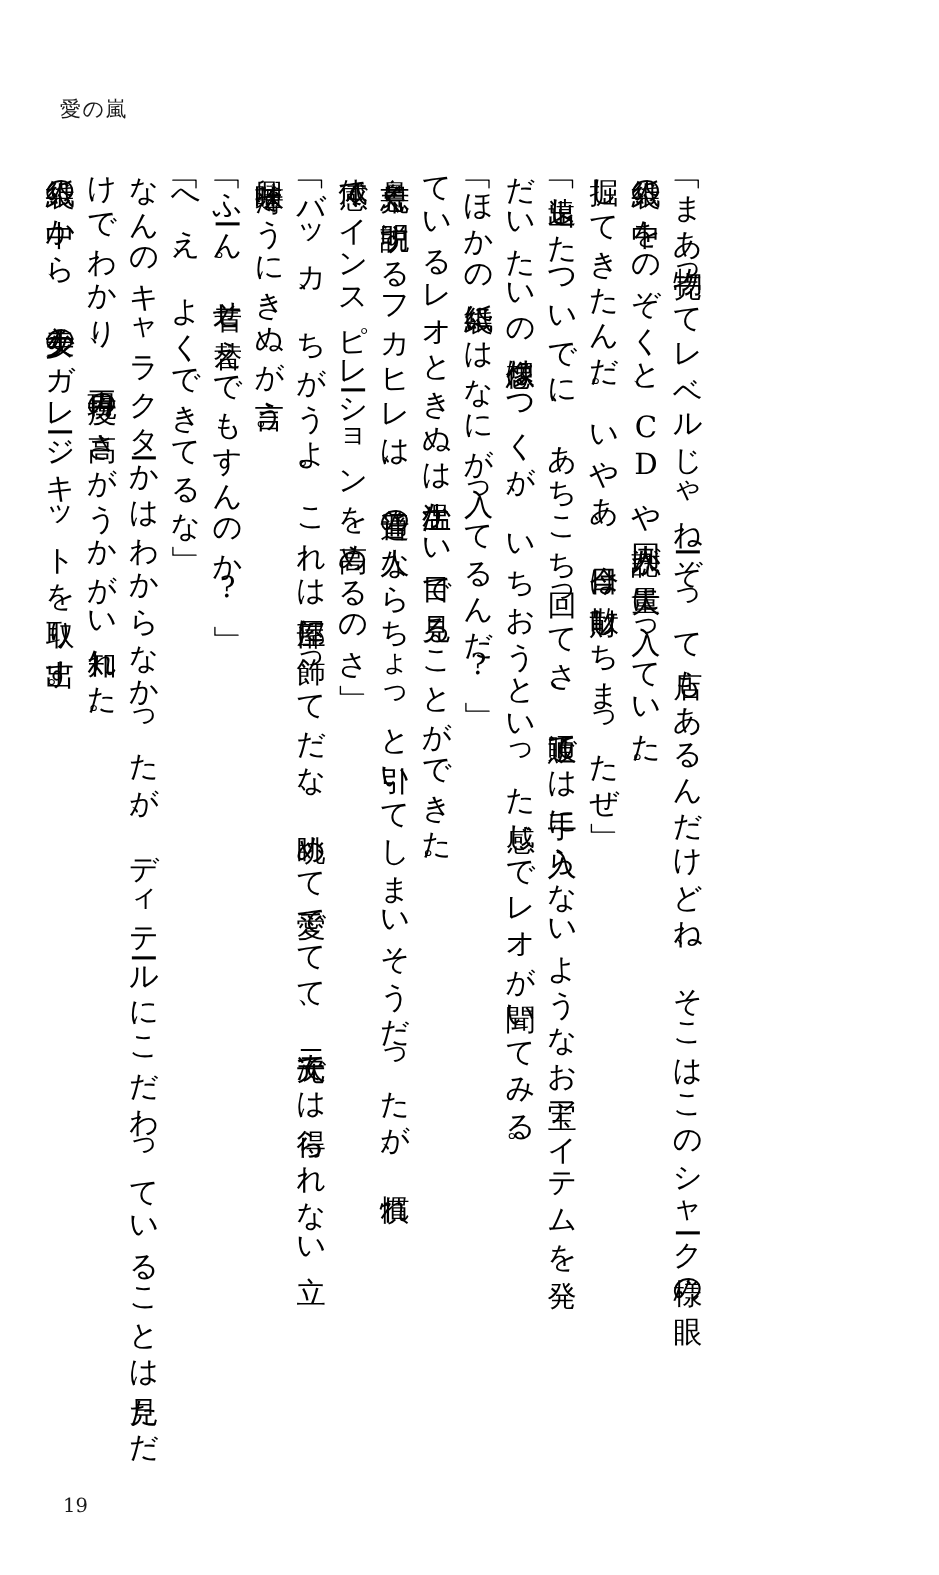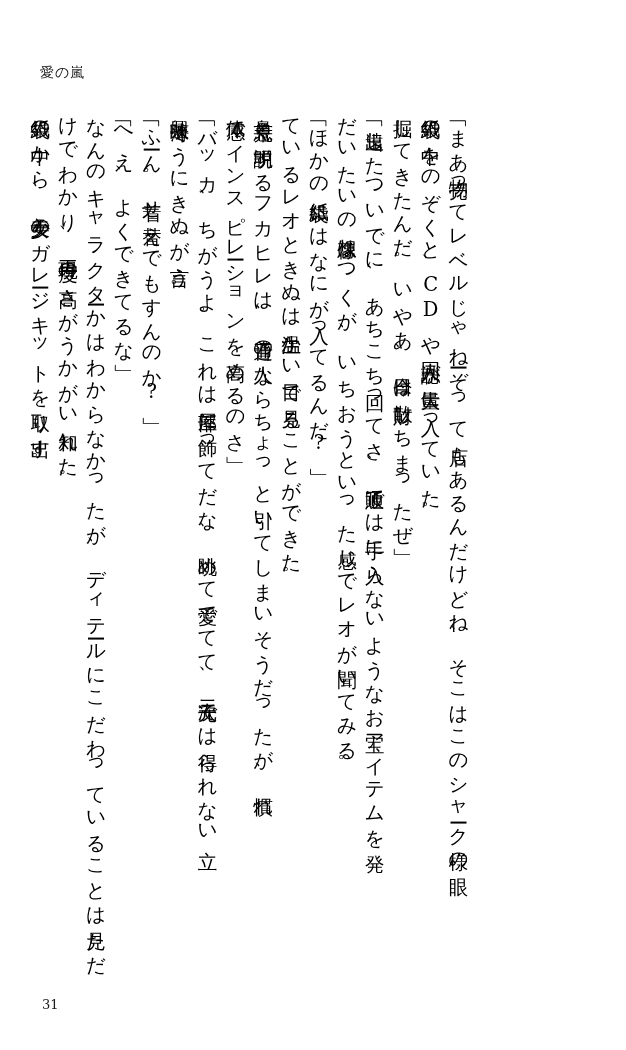--- a/index.html
+++ b/index.html
@@ -91,14 +91,14 @@
     <div class="col">鼻息荒く説明するフカヒレは、普通の人ならちょっと引いてしまいそうだったが、慣れ</div>
     <div class="col">ているレオときぬは生温かい目で見ることができた。</div>
     <div class="col indent-2">「ほかの紙袋にはなにが入ってるんだ?」</div>
     <div class="col">だいたいの想像はつくが、いちおうといった感じでレオが聞いてみる。</div>
     <div class="col indent-2">「遠出したついでに、あちこち回ってさ、通販では手に入らないようなお宝アイテムを発</div>
     <div class="col">掘してきたんだ。いやあ、今日は散財しちまったぜ」</div>
     <div class="col">紙袋の中をのぞくと、CDや同人誌が大量に入っていた。</div>
     <div class="col indent-2">「まあ物売ってレベルじゃねーぞって店もあるんだけどね、そこはこのシャーク様の眼</div>
   </div>
 
-  <div class="folio">31</div>
+  <div class="folio">19</div>
 </div>
 
 </body></html>

